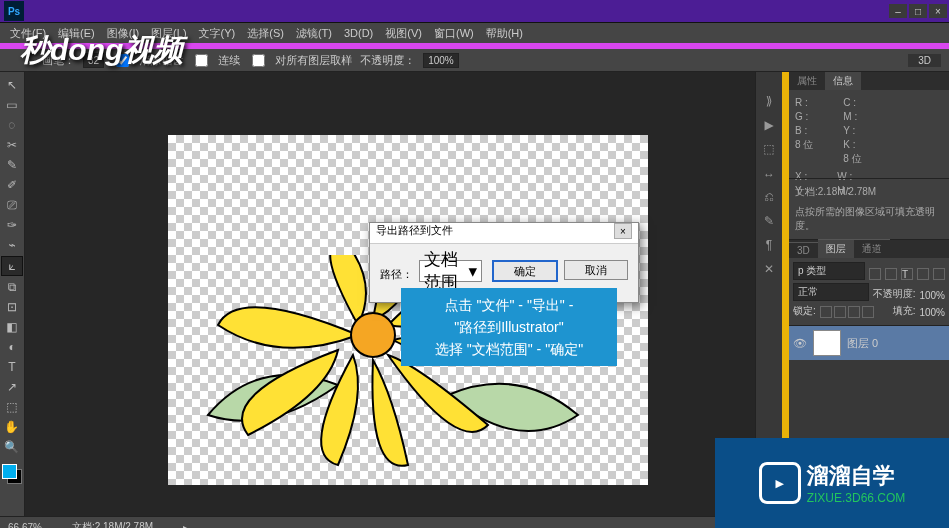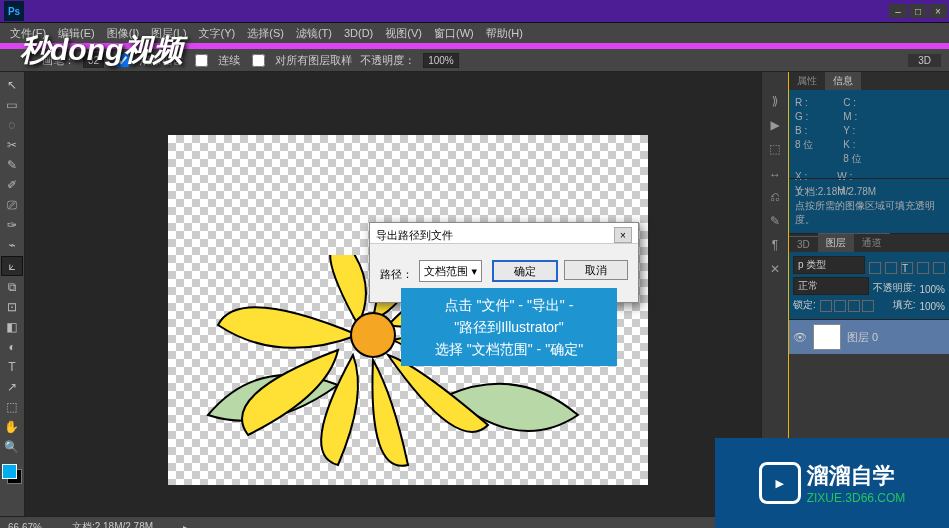--- a/index.html
+++ b/index.html
@@ -18,42 +18,42 @@
 .tool{width:20px;height:18px;display:flex;align-items:center;justify-content:center;font-size:12px;color:#bbb;cursor:pointer}
 .tool.active{background:#2a2a2a;border:1px solid #111}
 .swatch{margin-top:6px;position:relative;width:20px;height:20px}
 .sw-fg{position:absolute;width:13px;height:13px;background:#00aeef;border:1px solid #fff;left:0;top:0}
 .sw-bg{position:absolute;width:13px;height:13px;background:#000;border:1px solid #777;right:0;bottom:0}
 .canvas-area{flex:1;background:#262626;position:relative}
 .canvas{position:absolute;left:143px;top:63px;width:480px;height:350px;background:#fff;background-image:linear-gradient(45deg,#ccc 25%,transparent 25%),linear-gradient(-45deg,#ccc 25%,transparent 25%),linear-gradient(45deg,transparent 75%,#ccc 75%),linear-gradient(-45deg,transparent 75%,#ccc 75%);background-size:16px 16px;background-position:0 0,0 8px,8px -8px,-8px 0}
 .flower{position:absolute;left:10px;top:120px;width:420px;height:230px}
 .right-strip{width:26px;background:#383838;display:flex;flex-direction:column;gap:6px;padding-top:20px;align-items:center;border-left:1px solid #222}
 .strip-icon{width:18px;height:18px;display:flex;align-items:center;justify-content:center;color:#999;font-size:12px}
-.panels{width:160px;background:#0c4a6e;border-left:1px solid #eab308;display:flex;flex-direction:column}
+.panels{width:160px;background:#404040;border-left:7px solid #eab308;display:flex;flex-direction:column}
 .panel-tabs{height:18px;background:#2d2d2d;display:flex;align-items:flex-end}
 .panel-tab{padding:2px 8px;font-size:10px;background:#454545;border-top:1px solid #555;cursor:pointer}
 .panel-tab.inactive{background:#2d2d2d;color:#888}
 .info-panel{padding:6px;font-size:10px;color:#aaa;line-height:14px;height:76px}
 .info-row{display:flex;gap:30px}
 .doc-info{border-top:1px solid #222;padding:6px;font-size:10px;color:#aaa}
 .layers-panel{flex:1;border-top:1px solid #222;display:flex;flex-direction:column}
 .layer-tabs{display:flex;background:#2d2d2d;height:18px;align-items:flex-end}
 .layer-controls{padding:4px;border-bottom:1px solid #222;font-size:10px}
 .layer-ctrl-row{display:flex;align-items:flex-end;gap:4px;margin-bottom:3px}
 .sel{background:#2a2a2a;border:1px solid #222;padding:1px 4px;flex:1;font-size:10px}
 .layer-list{flex:1;background:#383838}
 .layer-item{display:flex;align-items:center;height:30px;background:#5a7aa5;padding:2px 4px;gap:6px}
 .eye{width:14px;text-align:center}
 .thumb{width:26px;height:24px;background:#fff;border:1px solid #888}
 .dialog{position:absolute;left:344px;top:150px;width:268px;background:#f0f0f0;border:1px solid #888;box-shadow:3px 3px 10px rgba(0,0,0,0.5);z-index:100;color:#000}
-.dlg-title{height:20px;background:#fff;border-bottom:1px solid #ccc;display:flex;align-items:flex-end;padding:0 6px;font-size:11px}
+.dlg-title{height:20px;background:#fff;border-bottom:1px solid #ccc;display:flex;align-items:flex-start;padding:0 6px;font-size:11px}
 .dlg-close{margin-left:auto;width:16px;height:14px;border:1px solid #aaa;background:#ddd;display:flex;align-items:center;justify-content:center;font-size:10px;cursor:pointer}
 .dlg-body{padding:16px 10px 20px 10px;display:flex;gap:10px}
 .dlg-left{flex:1;display:flex;align-items:flex-end;gap:6px}
-.dlg-combo{flex:1;background:#fff;border:1px solid #888;height:18px;padding:1px 4px;font-size:11px;display:flex;align-items:center;justify-content:space-between}
+.dlg-combo{flex:1;background:#fff;border:1px solid #888;height:18px;padding:1px 4px;font-size:17px;display:flex;align-items:center;justify-content:space-between}
 .dlg-btns{display:flex;flex-direction:row;gap:6px}
 .dlg-btn{width:62px;height:18px;background:#e8e8e8;border:1px solid #888;font-size:11px;display:flex;align-items:center;justify-content:center;cursor:pointer}
 .dlg-btn.primary{border:2px solid #2266cc}
 .hint{position:absolute;left:376px;top:216px;width:200px;background:#1e94d0;color:#fff;padding:6px 8px;font-size:14px;line-height:22px;z-index:101}
 .hint-title{font-size:15px}
 .statusbar{height:20px;background:#454545;display:flex;align-items:center;padding-left:8px;gap:30px;font-size:10px;border-top:1px solid #222}
 .corner-logo{position:absolute;right:0;bottom:0;width:234px;height:90px;background:#0a4e88;color:#fff;display:flex;align-items:center;justify-content:center;gap:6px;z-index:60}
 .corner-logo .play{width:36px;height:36px;border:3px solid #fff;border-radius:8px;display:flex;align-items:center;justify-content:center}
 .corner-text{display:flex;flex-direction:column}
 .corner-text .big{font-size:22px;font-weight:bold}
@@ -206,21 +206,21 @@
         <div><span>R :</span><br><span>G :</span><br><span>B :</span><br><span>8 位</span></div>
         <div><span>C :</span><br><span>M :</span><br><span>Y :</span><br><span>K :</span><br><span>8 位</span></div>
       </div>
       <div class="info-row" style="margin-top:4px">
         <div><span>X :</span><br><span>Y :</span></div>
         <div><span>W :</span><br><span>H :</span></div>
       </div>
     </div>
     <div class="doc-info">
       <div>文档:2.18M/2.78M</div>
-      <div style="">点按所需的图像区域可填充透明度。</div>
+      <div style="margin-top:6px">点按所需的图像区域可填充透明度。</div>
     </div>
     <div class="layers-panel">
       <div class="layer-tabs">
         <div class="panel-tab inactive">3D</div>
         <div class="panel-tab">图层</div>
         <div class="panel-tab inactive">通道</div>
       </div>
       <div class="layer-controls">
         <div class="layer-ctrl-row">
           <span class="sel">p 类型</span>

